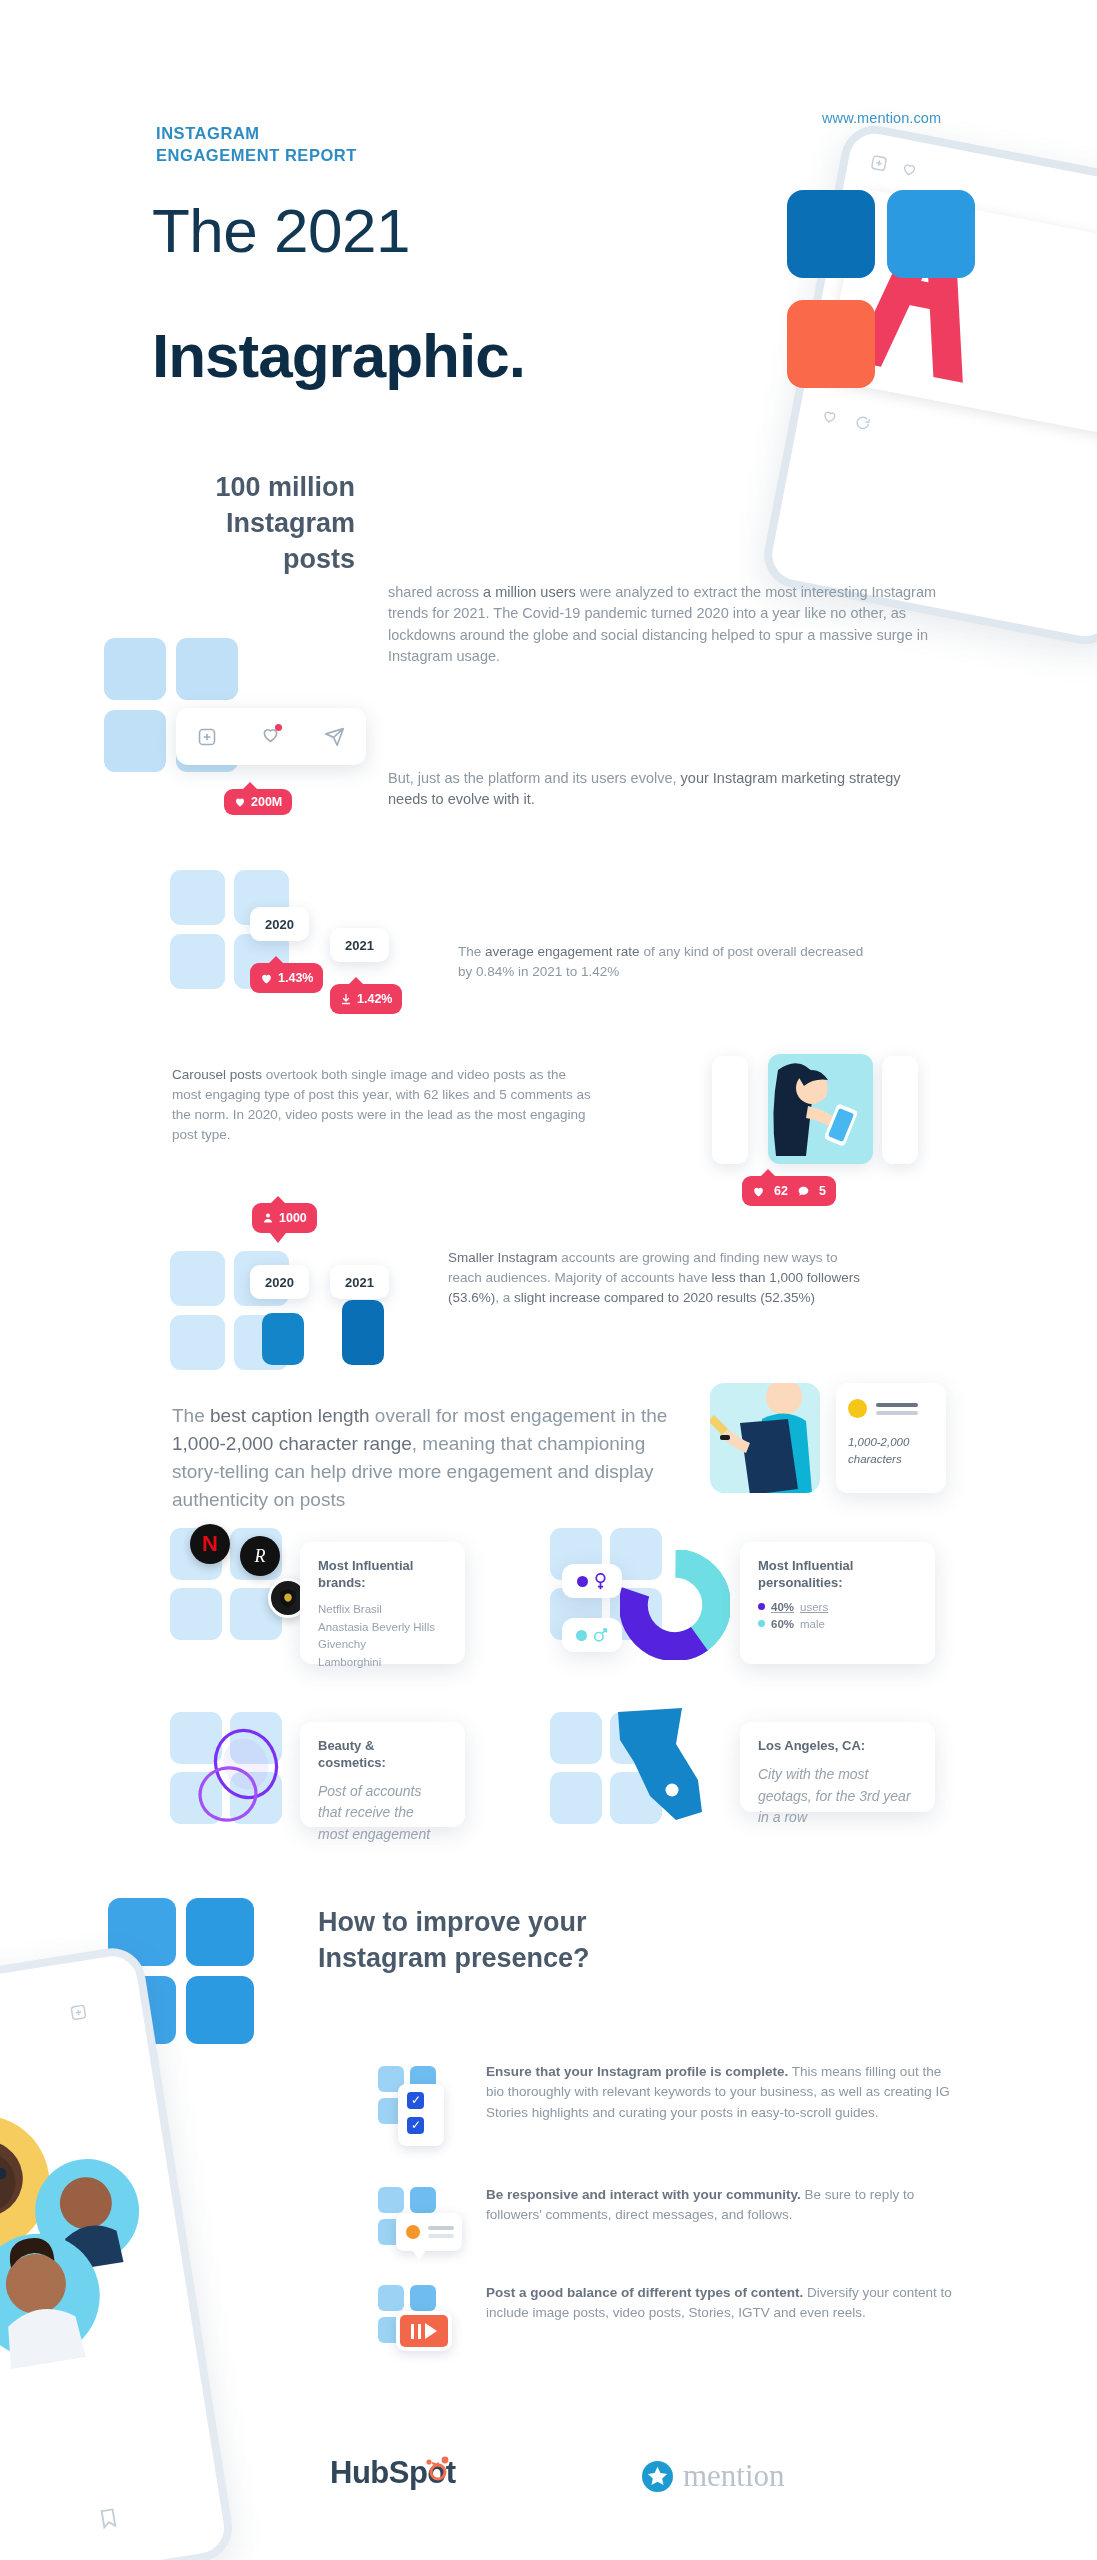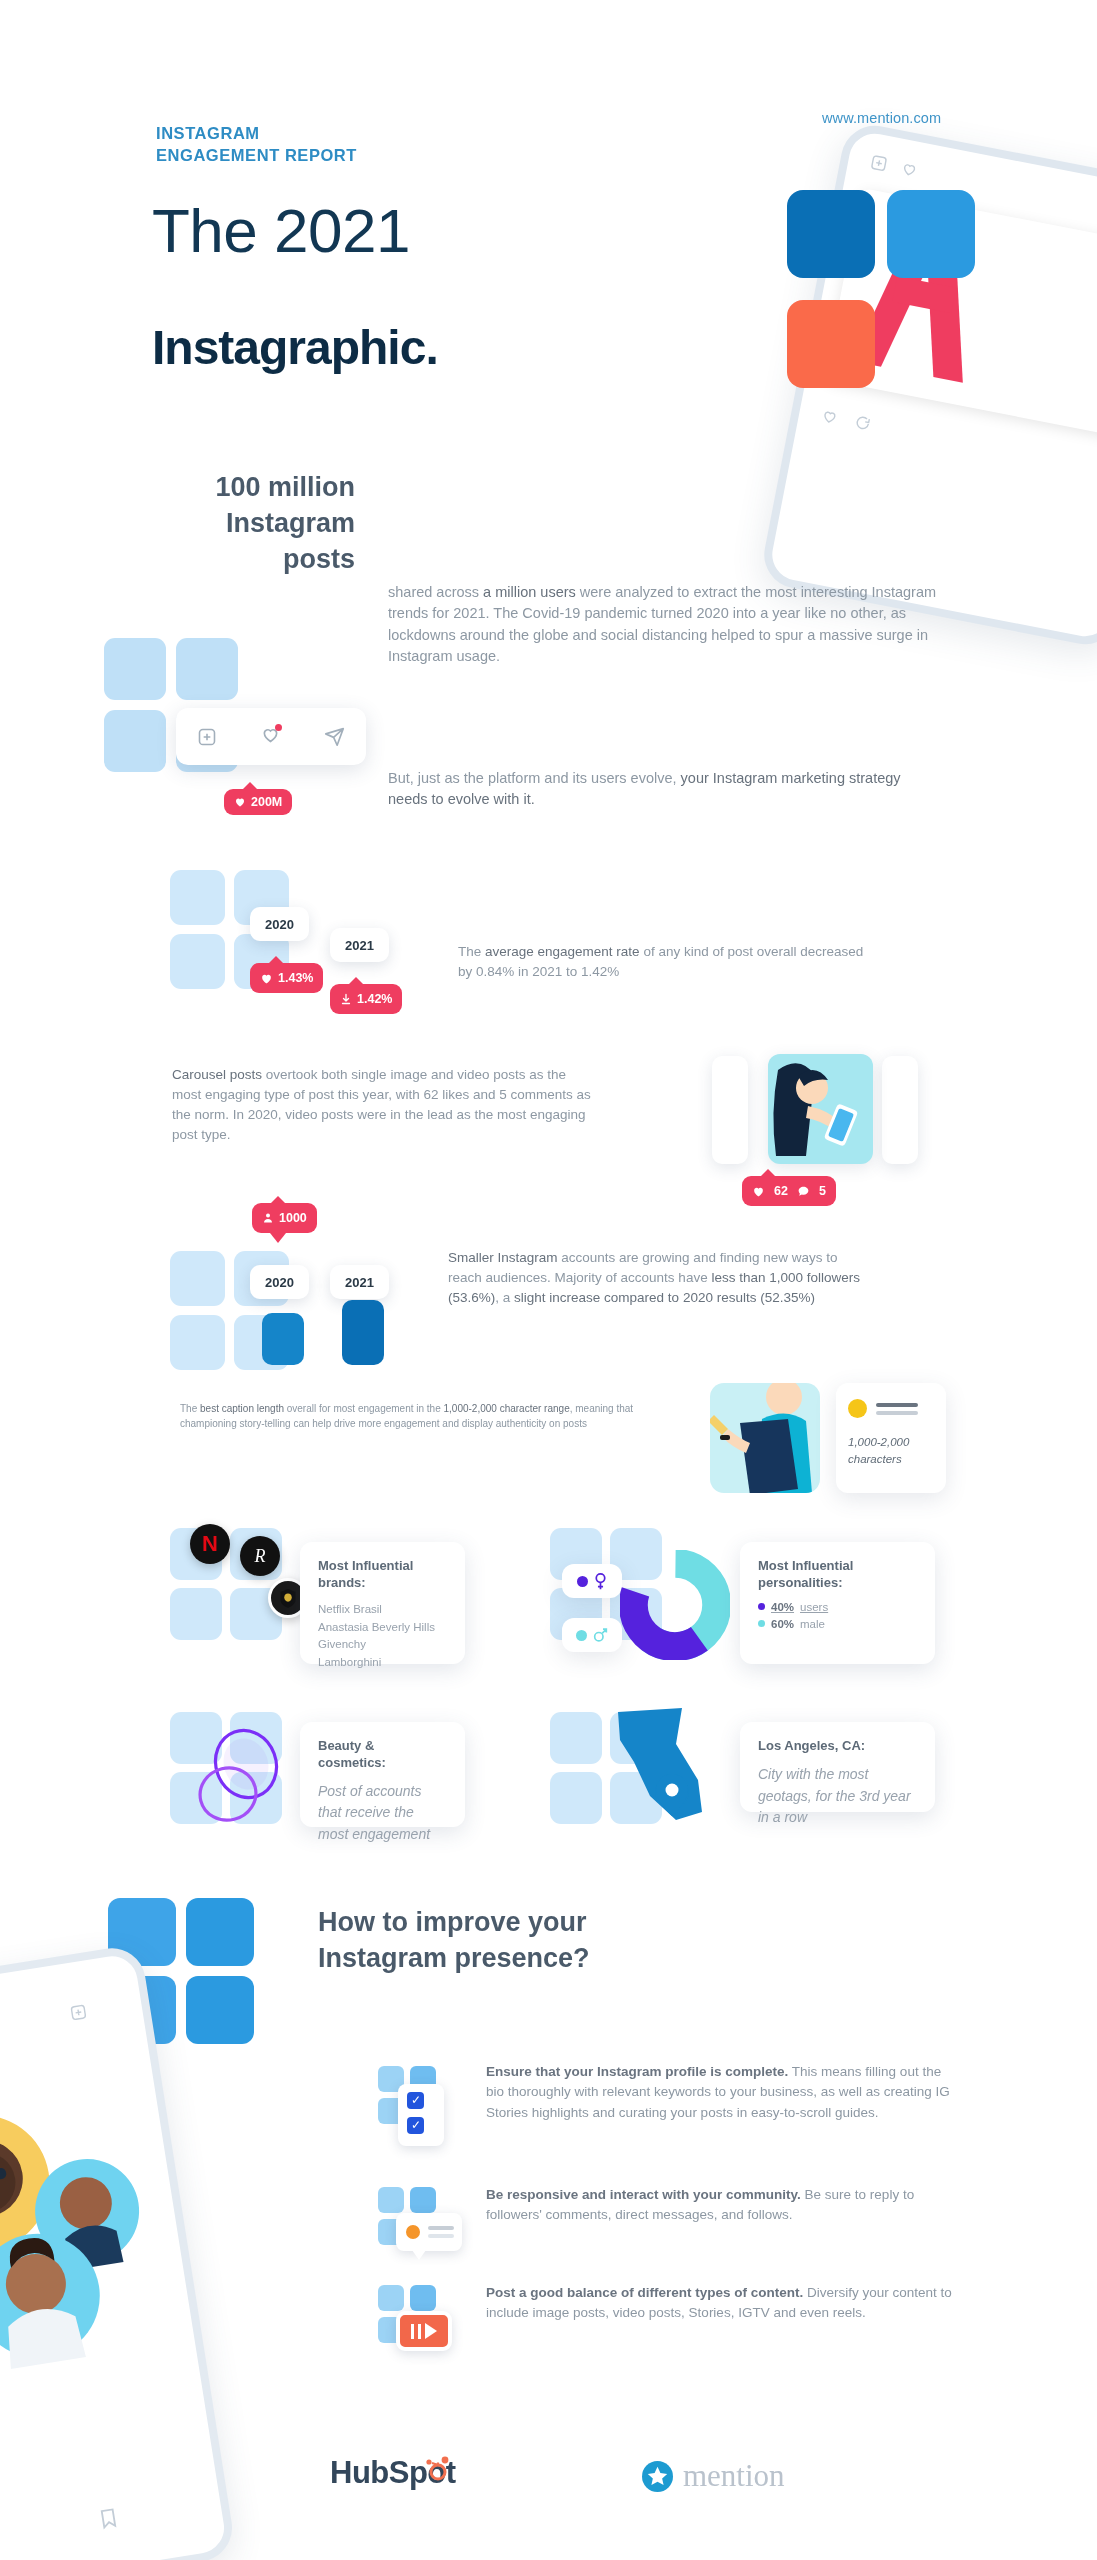--- a/index.html
+++ b/index.html
@@ -40,21 +40,21 @@
     left: 156px; top: 123px;
     font-size: 16.5px; font-weight: bold; color: #2e8cc4;
     letter-spacing: .55px; line-height: 1.32;
   }
   #title1 {
     left: 152px; top: 195px;
     font-size: 62px; color: #123753; font-weight: normal; letter-spacing: -0.5px;
   }
   #title2 {
     left: 152px; top: 320px;
-    font-size: 48px; color: #0d2c45; font-weight: bold; letter-spacing: -1px;
+    font-size: 62px; color: #0d2c45; font-weight: bold; letter-spacing: -1px;
   }
 
   
   #phone-top {
     left: 800px; top: 150px; width: 360px; height: 470px;
     background: #fff; border: 8px solid #dfe7ef; border-radius: 34px;
     transform: rotate(11deg);
     box-shadow: 0 10px 34px rgba(60,80,110,0.12);
     overflow: hidden;
   }
@@ -295,21 +295,21 @@
   <div class="yearchip" style="left:250px; top:1265px;">2020</div>
   <div class="yearchip" style="left:330px; top:1265px;">2021</div>
 
   <div class="bluebar" style="left:262px; top:1313px; width:42px; height:52px; background:#1585c9;"></div>
   <div class="bluebar" style="left:342px; top:1300px; width:42px; height:65px; background:#0a6fb5;"></div>
 
   <div class="abs body-txt" style="left:448px; top:1248px; width:420px; font-size:13.5px;">
     <b>Smaller Instagram</b><span> accounts are growing and finding new ways to reach audiences. Majority of accounts have </span><b>less than 1,000 followers (53.6%)</b><span>, a </span><b>slight increase compared to 2020 results (52.35%)</b>
   </div>
 
-  <div class="abs body-txt" style="left:180px; top:1402px; width:500px; font-size:10px;">
+  <div class="abs body-txt" style="left:172px; top:1402px; width:500px; font-size:19px;">
     <span>The </span><b>best caption length</b><span> overall for most engagement in the </span><b>1,000-2,000 character range</b><span>, meaning that championing story-telling can help drive more engagement and display authenticity on posts</span>
   </div>
 
   <div class="abs" style="left:710px; top:1383px; width:110px; height:110px; background:#c9f0f5; border-radius:14px; overflow:hidden;">
     <svg viewBox="0 0 110 110" width="110" height="110">
       <circle cx="74" cy="14" r="18" fill="#fbd9ba"></circle>
       <path d="M52 36 q24 -12 44 2 l6 72 h-56 z" fill="#0db2d4"></path>
       <path d="M30 40 l48 -4 l10 70 l-48 6 z" fill="#16355c"></path>
       <path d="M18 46 q12 10 22 14 l-4 10 q-14 -6 -24 -16 z" fill="#fbd9ba"></path>
       <rect x="10" y="52" width="10" height="5" rx="2" fill="#1d1d1d"></rect>

